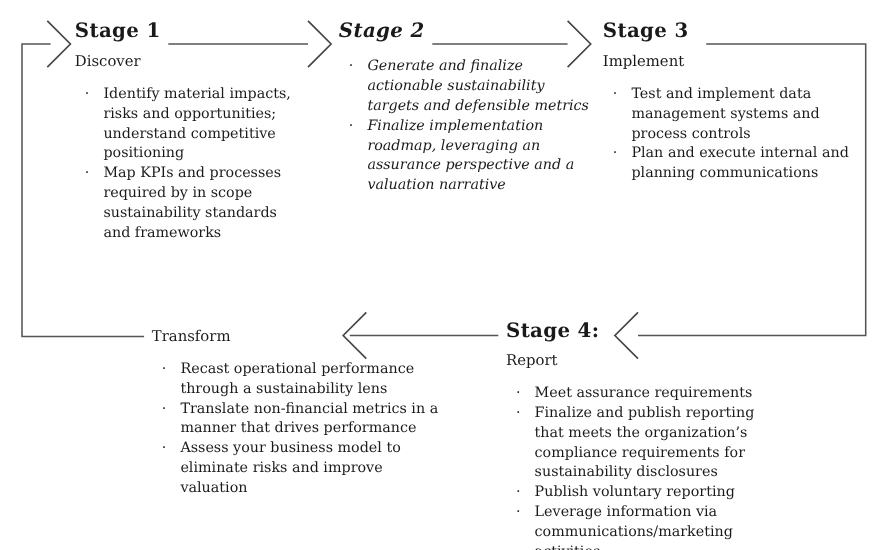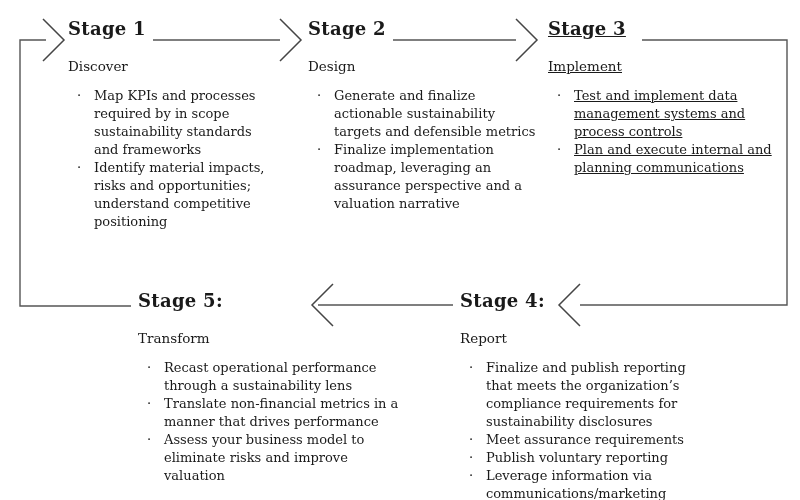--- a/index.html
+++ b/index.html
@@ -15,31 +15,31 @@
     color:var(--text-color);position:relative;overflow:hidden;
   }
   .canvas{position:absolute;inset:0;width:756px;height:500px;}
   svg.arrows{position:absolute;left:0;top:0;pointer-events:none;}
   svg.arrows .cline{fill:none;stroke:var(--line-color);stroke-width:1.4;}
   svg.arrows .chev{fill:none;stroke:var(--arrow-color);stroke-width:1.5;}
   .stage{position:absolute;}
   .stage-title{
     margin:0;font-size:18px;font-weight:700;line-height:22px;letter-spacing:.3px;
   }
-  .stage-sub{font-size:13.5px;line-height:17px;margin-top:18px;}
+  .stage-sub{font-size:13.5px;line-height:17px;margin-top:8px;}
   .stage ul{margin:12px 0 0;padding:0;list-style:none;}
   .stage li{
     position:relative;padding-left:26px;font-size:13px;line-height:18px;
   }
   .stage li::before{
     content:"\00B7";position:absolute;left:9px;top:0;
   }
   #stage-1{left:68px;top:18px;width:212px;}
-  #stage-2{left:308px;top:18px;width:230px;}
-  #stage-3{left:548px;top:18px;width:234px;text-decoration:underline;}
+  #stage-2{left:308px;top:18px;width:230px;font-style:italic;}
+  #stage-3{left:548px;top:18px;width:234px;}
   #stage-4{left:460px;top:290px;width:242px;}
   #stage-5{left:138px;top:290px;width:262px;}
 </style>
 </head>
 <body>
 
 <div class="canvas">
 
   <svg class="arrows" width="800" height="500" viewBox="0 0 800 500">
     <g>
@@ -61,56 +61,54 @@
     <g>
       <line class="cline" x1="318" y1="305" x2="453" y2="305"></line>
       <polyline class="chev" points="333,284 312,305 333,326"></polyline>
     </g>
   </svg>
 
   <section class="stage" id="stage-1">
     <h2 class="stage-title">Stage 1</h2>
     <div class="stage-sub">Discover</div>
     <ul>
+      <li>Identify material impacts, risks and opportunities; understand competitive positioning</li>
       <li>Map KPIs and processes required by in scope sustainability standards and frameworks</li>
-      <li>Identify material impacts, risks and opportunities; understand competitive positioning</li>
     </ul>
   </section>
 
   <section class="stage" id="stage-2">
     <h2 class="stage-title">Stage 2</h2>
-    <div class="stage-sub">Design</div>
     <ul>
       <li>Generate and finalize actionable sustainability targets and defensible metrics</li>
       <li>Finalize implementation roadmap, leveraging an assurance perspective and a valuation narrative</li>
     </ul>
   </section>
 
   <section class="stage" id="stage-3">
     <h2 class="stage-title">Stage 3</h2>
     <div class="stage-sub">Implement</div>
     <ul>
       <li>Test and implement data management systems and process controls</li>
       <li>Plan and execute internal and planning communications</li>
     </ul>
   </section>
 
   <section class="stage" id="stage-4">
     <h2 class="stage-title">Stage 4:</h2>
     <div class="stage-sub">Report</div>
     <ul>
+      <li>Meet assurance requirements</li>
       <li>Finalize and publish reporting that meets the organization’s compliance requirements for sustainability disclosures</li>
-      <li>Meet assurance requirements</li>
       <li>Publish voluntary reporting</li>
       <li>Leverage information via communications/marketing activities</li>
     </ul>
   </section>
 
   <section class="stage" id="stage-5">
-    <h2 class="stage-title">Stage 5:</h2>
     <div class="stage-sub">Transform</div>
     <ul>
       <li>Recast operational performance through a sustainability lens</li>
       <li>Translate non-financial metrics in a manner that drives performance</li>
       <li>Assess your business model to eliminate risks and improve valuation</li>
     </ul>
   </section>
 
 </div>
 

